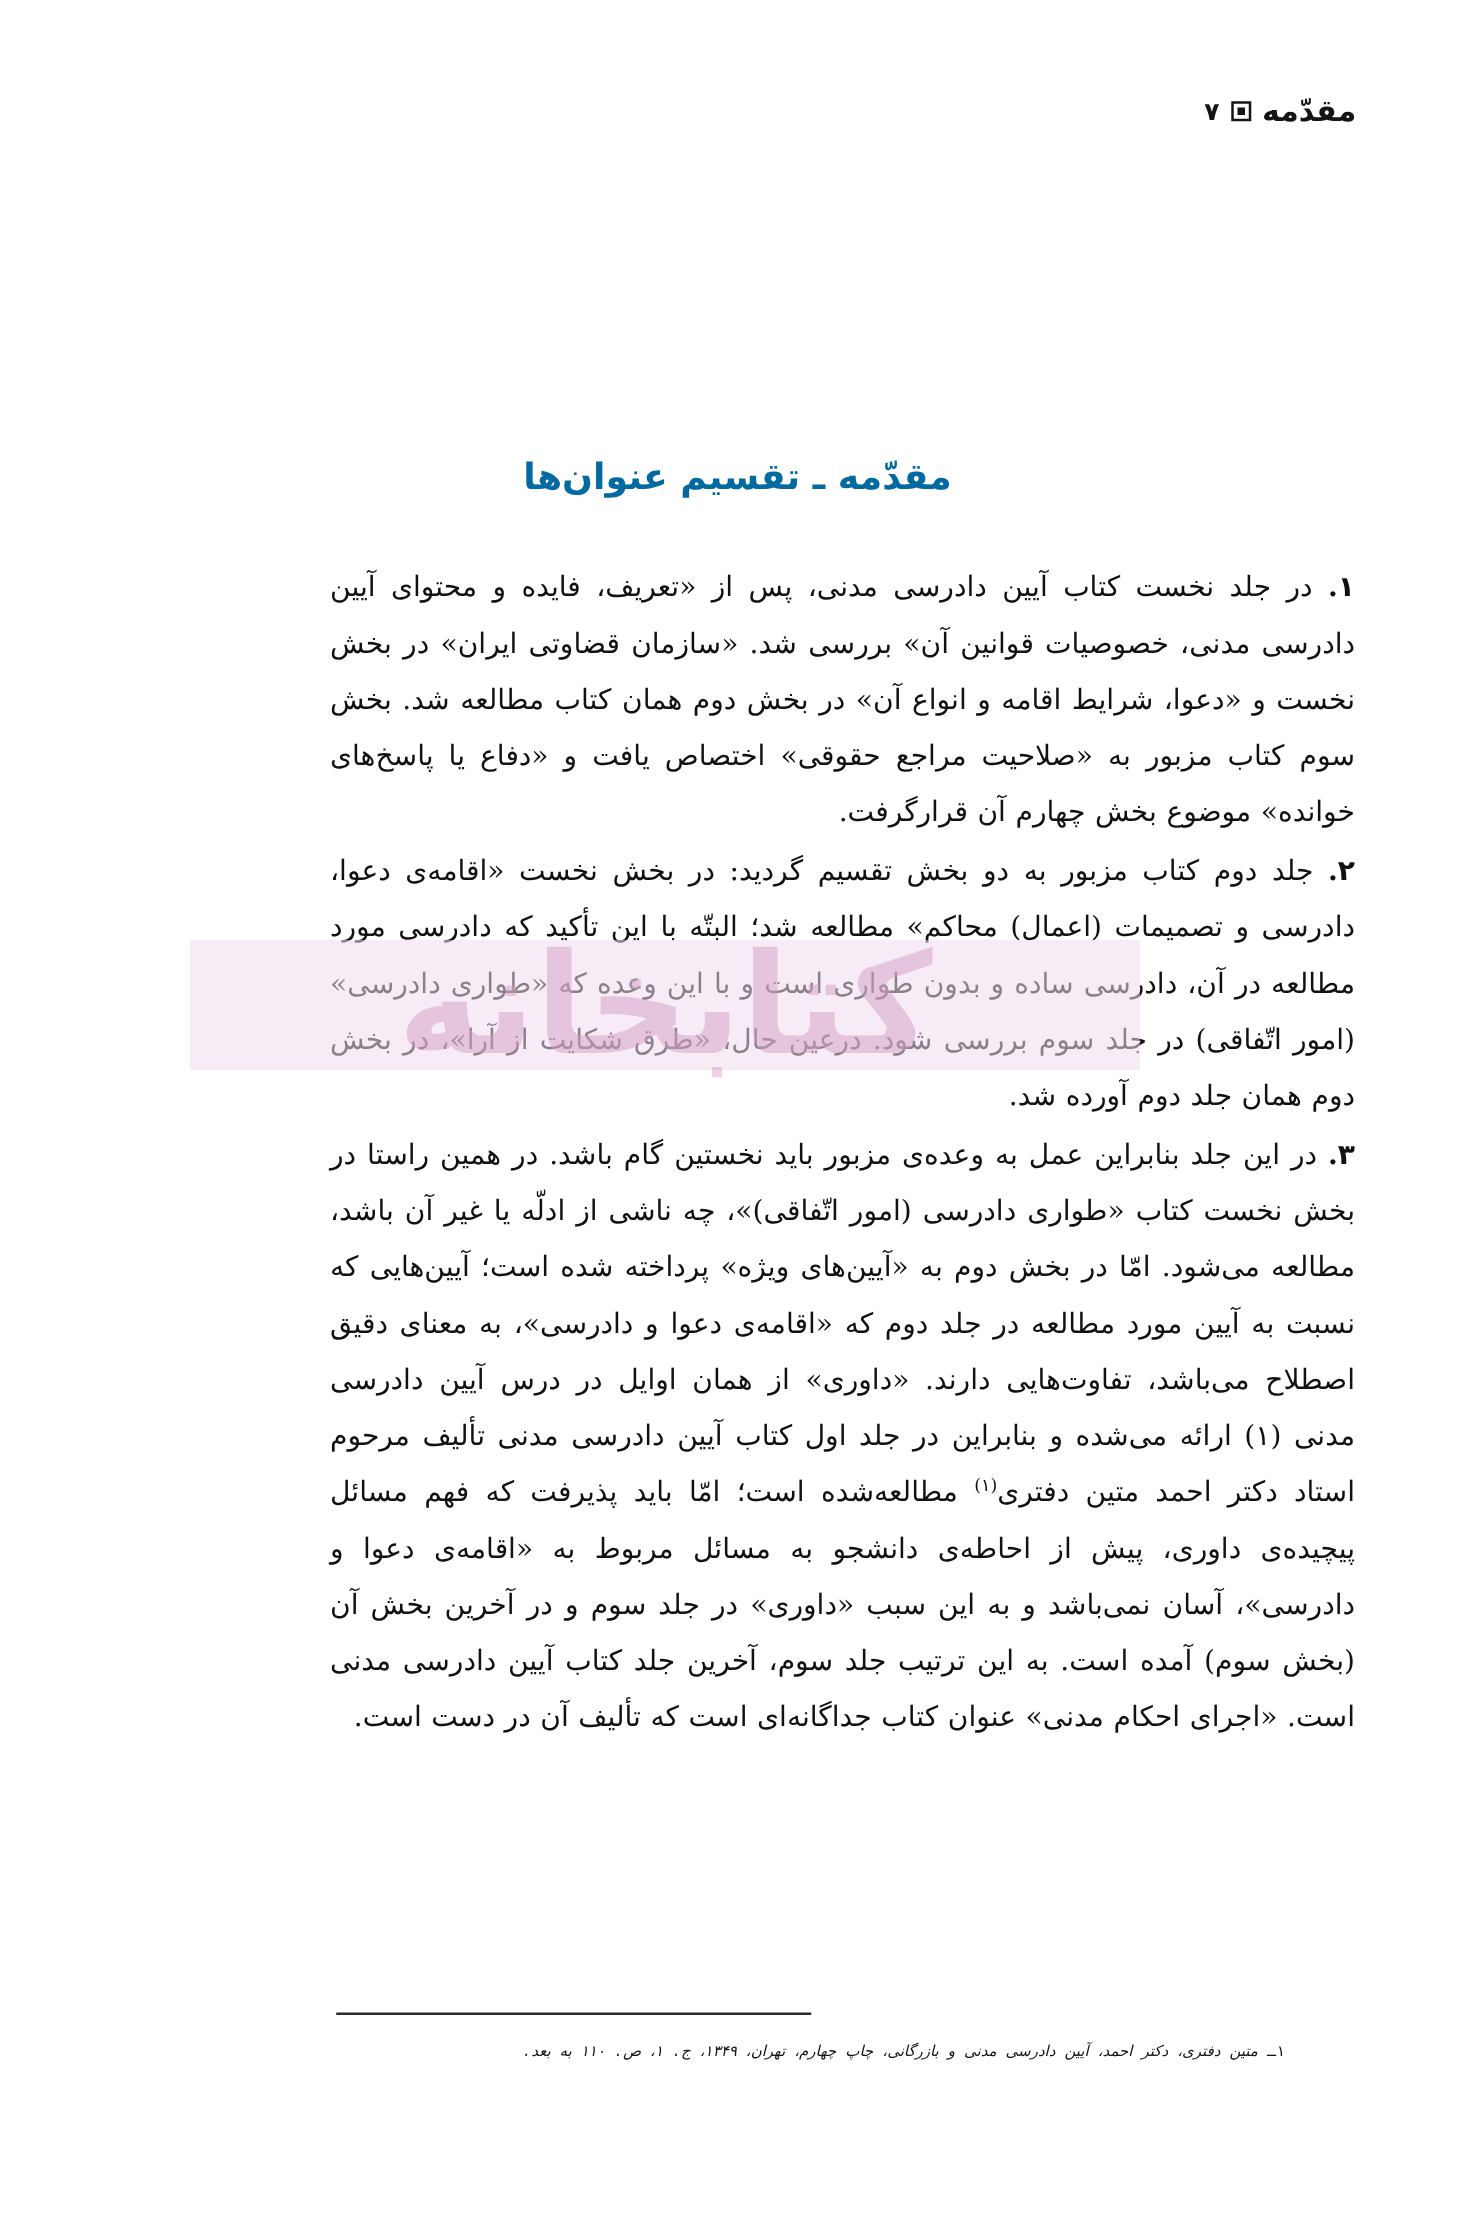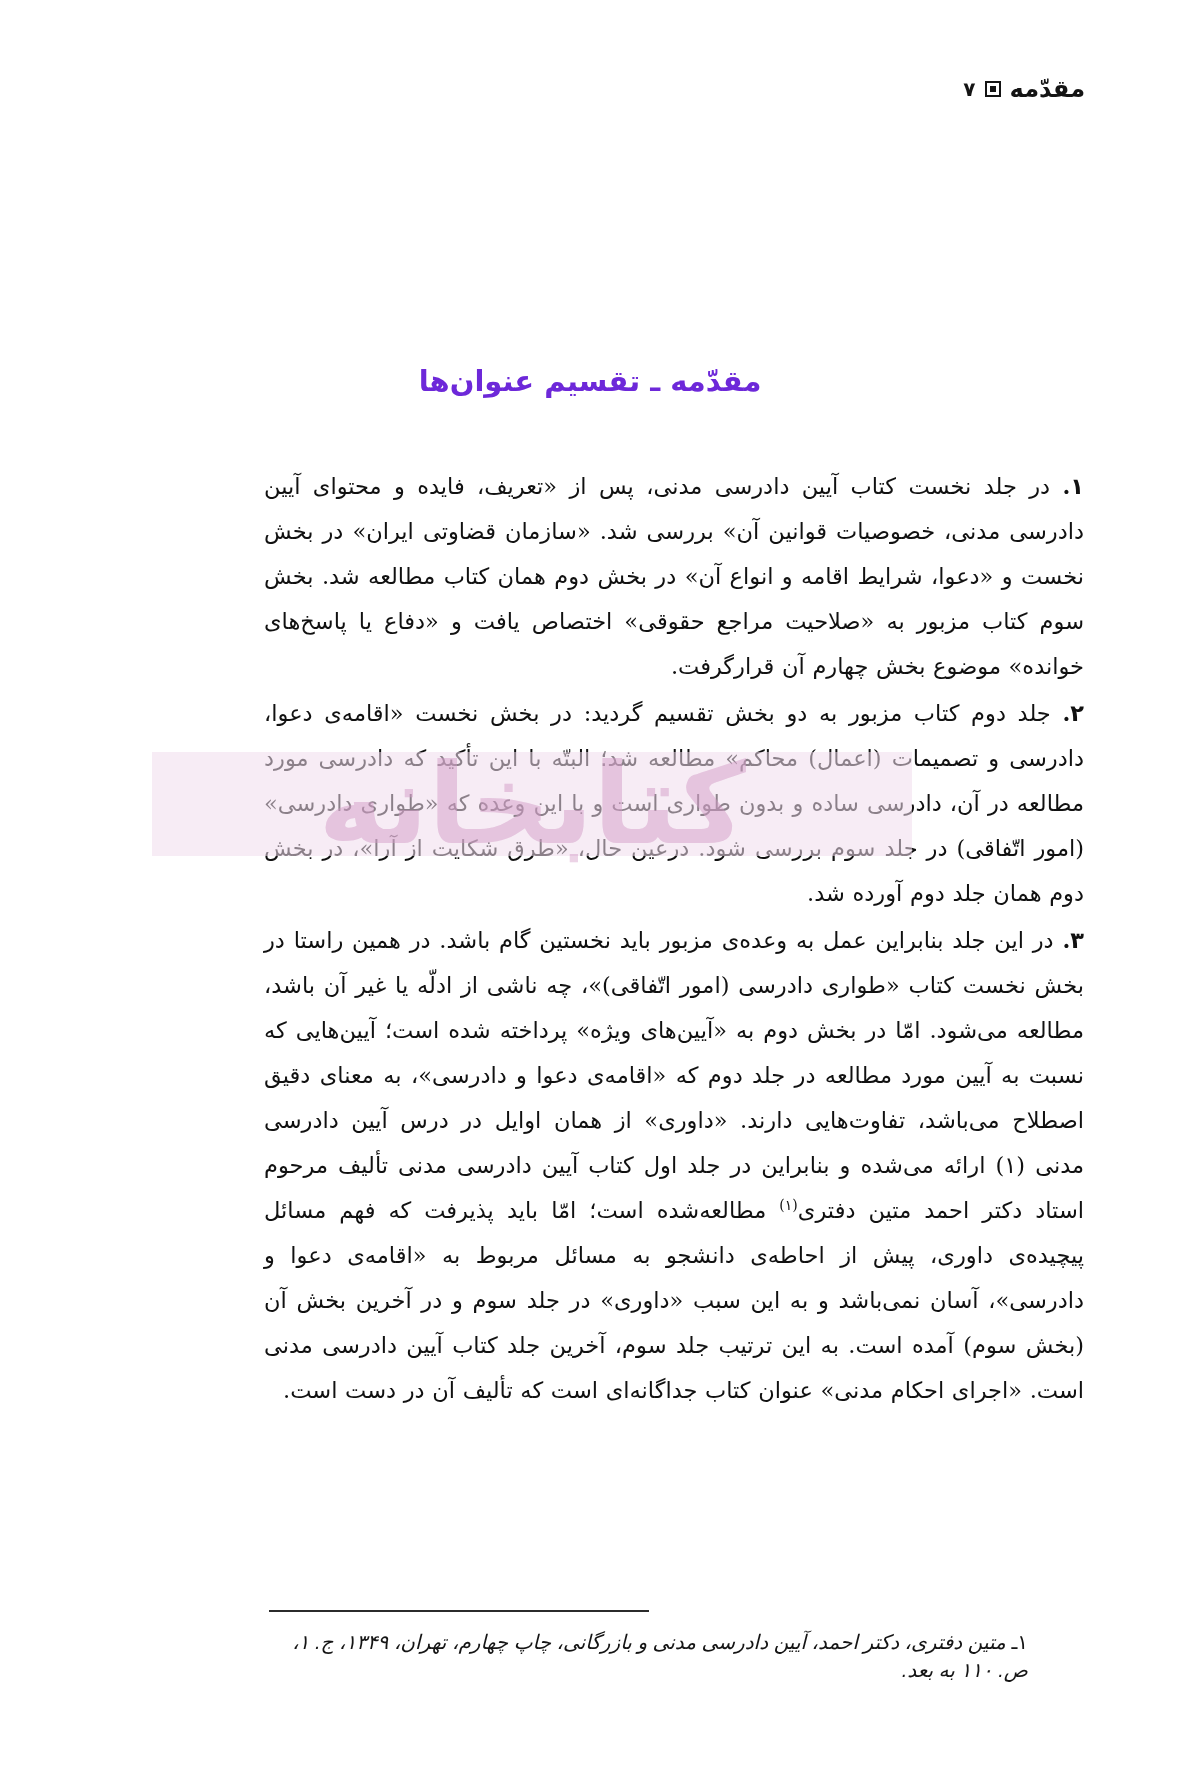--- a/index.html
+++ b/index.html
@@ -68,28 +68,28 @@
   
   .doc-title {
     position: absolute;
     top: 345px;
     left: 0;
     right: 0;
     text-align: center;
     font-family: "DejaVu Sans", sans-serif;
     font-size: 29px;
     font-weight: 700;
-    color: #6d28d9;
+    color: #0369a1;
     letter-spacing: -0.3px;
   }
 
   
   .body-col {
     position: absolute;
-    top: 464px;
+    top: 448px;
     right: 96px;
     width: 820px;
   }
   .para {
     font-family: "DejaVu Serif", "DejaVu Sans", serif;
     font-size: 22.5px;
     line-height: 45px;
     color: #111111;
     text-align: justify;
     text-align-last: right;
@@ -147,22 +147,22 @@
     right: 531px;
     width: 380px;
     height: 2px;
     background: #2b2b2b;
   }
   .footnote {
     position: absolute;
     top: 1628px;
     right: 152px;
     width: 770px;
-    font-family: Liberation Sans, sans-serif;
-    font-size: 20px;
+    font-family: Liberation Mono, monospace;
+    font-size: 12px;
     line-height: 28px;
     color: #151515;
     font-style: italic;
   }
   .footnote .fn-num { font-style: normal; }
 </style>
 </head>
 <body>
 
 <div class="page">

